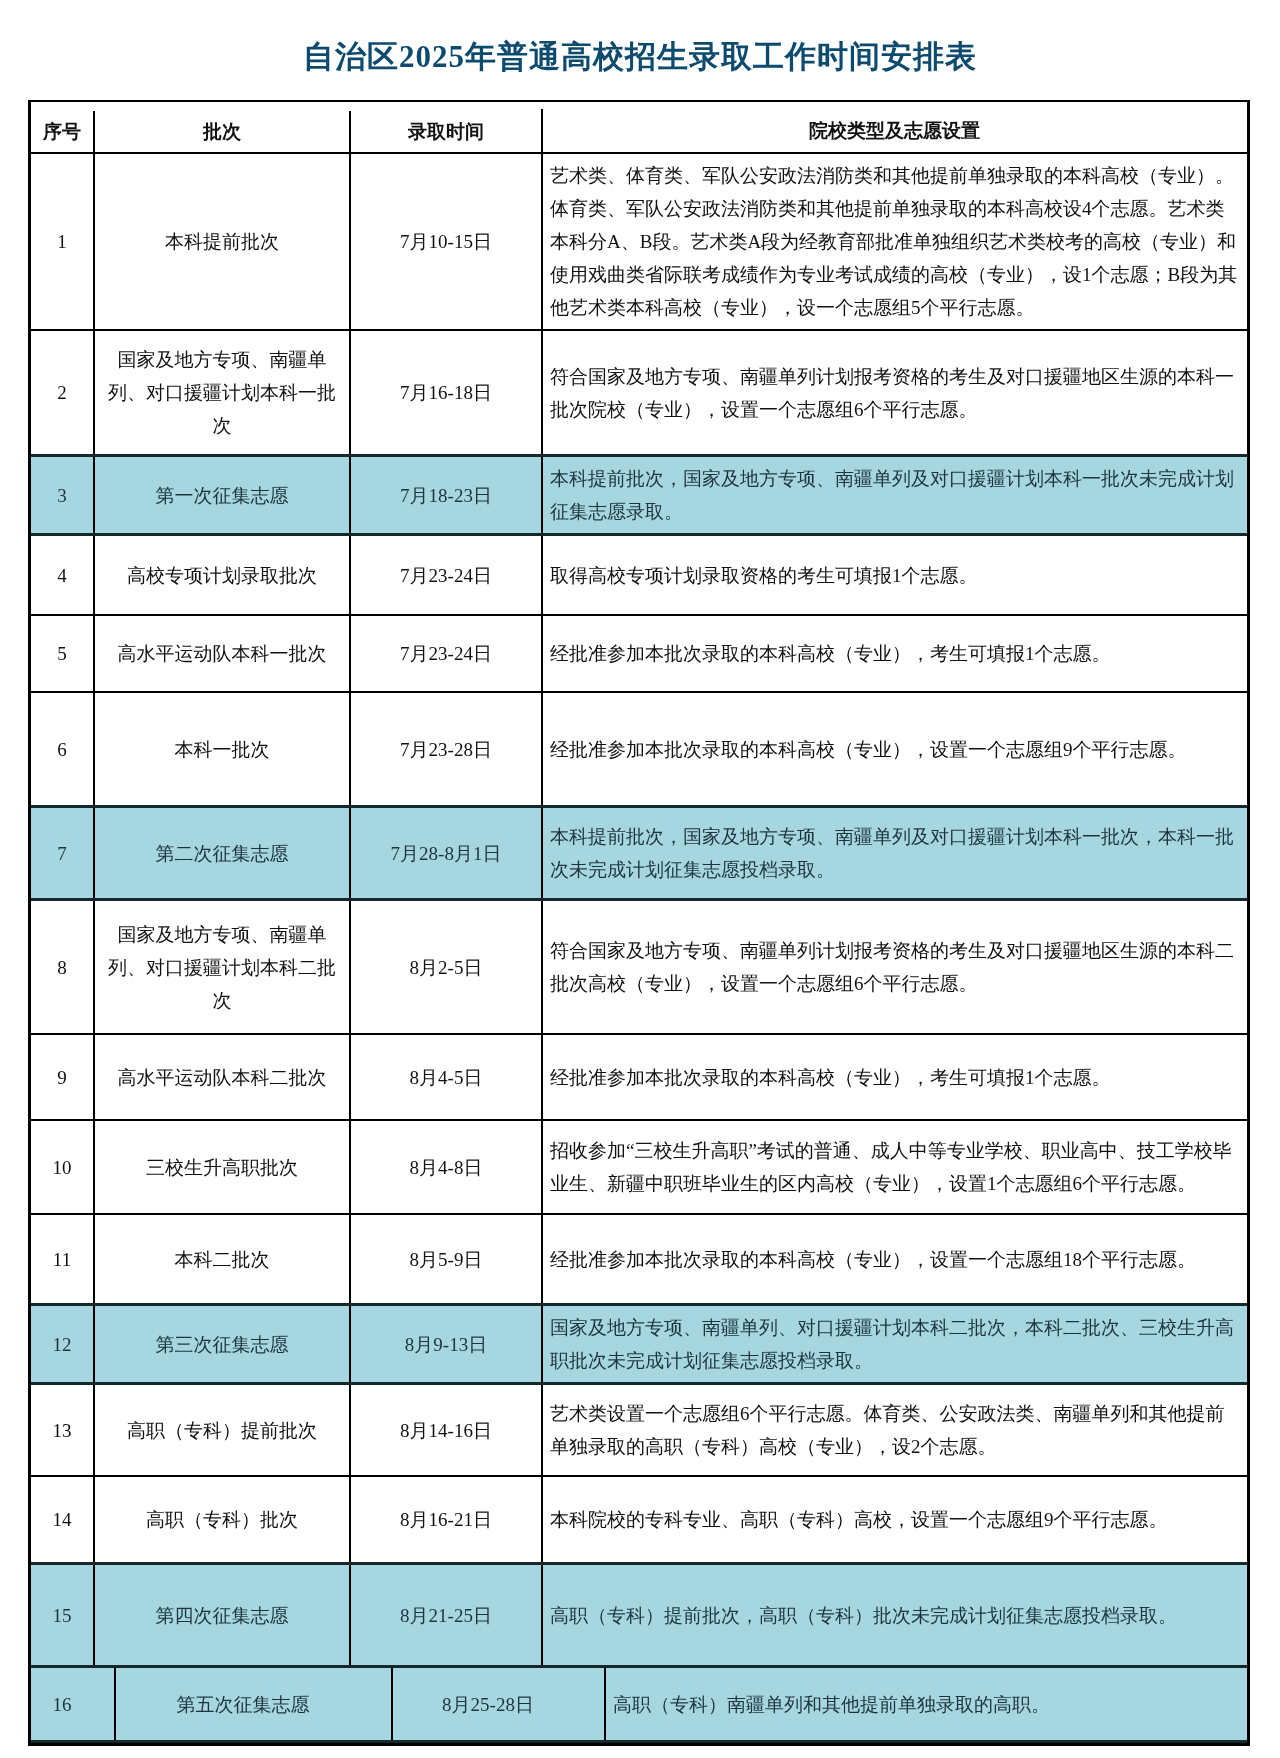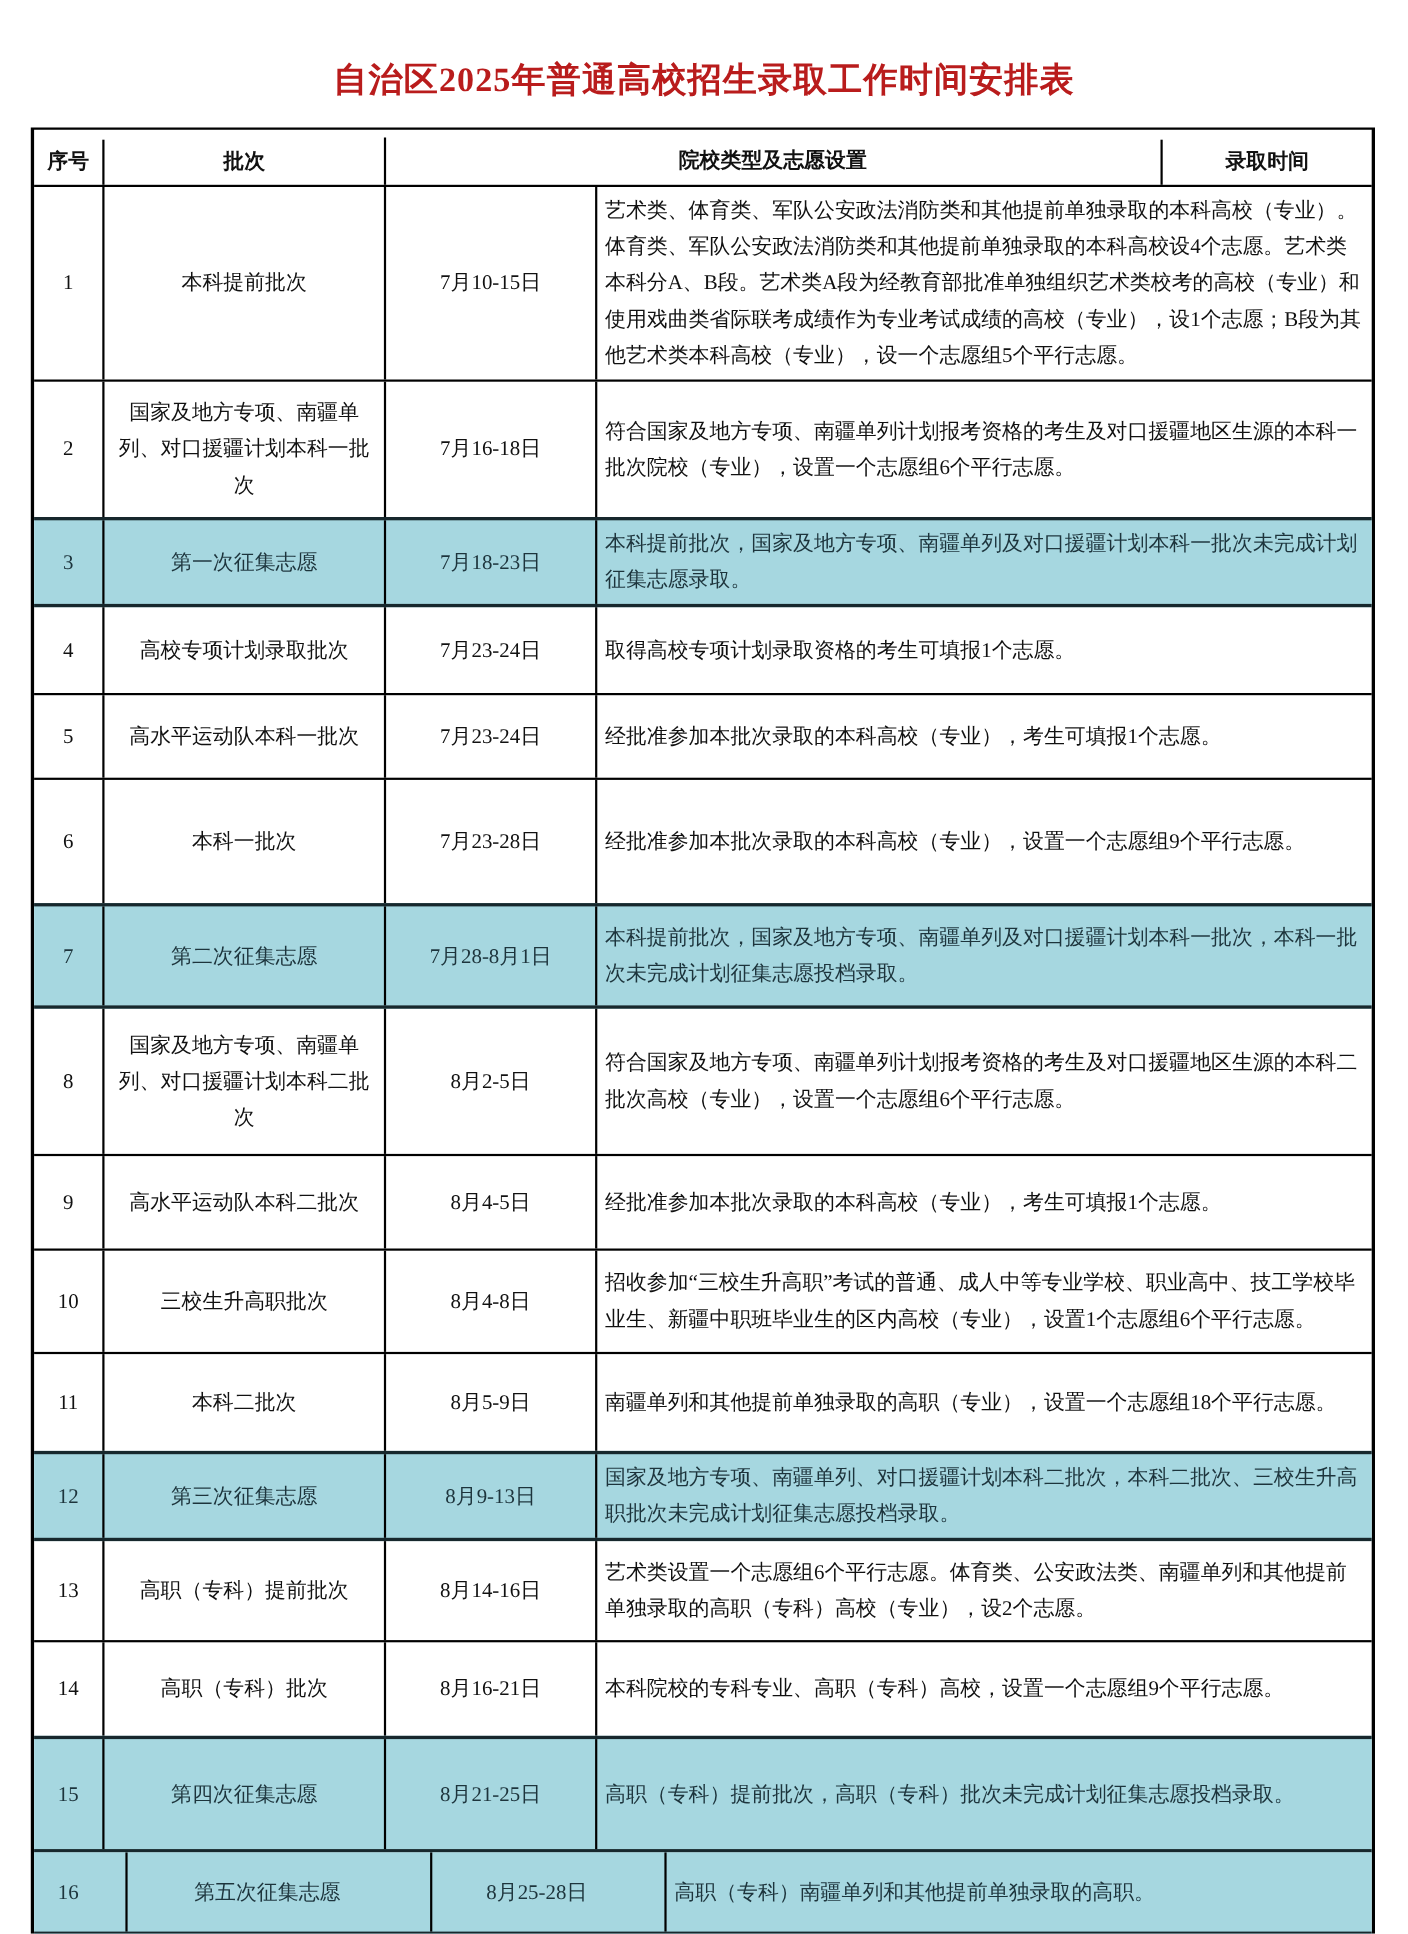--- a/index.html
+++ b/index.html
@@ -3,22 +3,22 @@
 <meta charset="utf-8">
 <style>
   html,body{margin:0;padding:0;background:#ffffff;}
   *{box-sizing:border-box;}
   .page{
     width:1280px;height:1758px;background:#fff;position:relative;
     font-family:"Liberation Serif","DejaVu Serif",serif;color:#111;
     overflow:hidden;
   }
   .page-title{
-    margin:0;padding-top:52px;text-align:center;
-    font-size:31px;font-weight:bold;color:#b91c1c;letter-spacing:1px;
+    margin:0;padding-top:36px;text-align:center;
+    font-size:31px;font-weight:bold;color:#0c4a6e;letter-spacing:1px;
   }
   .sched-table{
     margin:22px auto 0 28px;width:1222px;
     border:3px solid #000;border-top-width:2px;
     display:flex;flex-direction:column;background:#fff;
   }
   .t-row{display:flex;width:100%;border-bottom:2px solid #000;}
   .t-row:last-child{border-bottom:3px solid #000;}
   .t-row.hl{
     background:var(--hl,#a6d7e0);
@@ -44,22 +44,22 @@
 </head>
 <body>
 
 <div class="page">
   <h1 class="page-title">自治区2025年普通高校招生录取工作时间安排表</h1>
 
   <div class="sched-table">
     <div class="t-row header">
       <div class="cell c-num">序号</div>
       <div class="cell c-batch">批次</div>
+      <div class="cell c-time">录取时间</div>
       <div class="cell c-desc" style="justify-content:center;text-align:center;">院校类型及志愿设置</div>
-      <div class="cell c-time">录取时间</div>
     </div>
   <div class="t-row" style="min-height: 172px;">
       <div class="cell c-num">1</div>
       <div class="cell c-batch">本科提前批次</div>
       <div class="cell c-time">7月10-15日</div>
       <div class="cell c-desc">艺术类、体育类、军队公安政法消防类和其他提前单独录取的本科高校（专业）。体育类、军队公安政法消防类和其他提前单独录取的本科高校设4个志愿。艺术类本科分A、B段。艺术类A段为经教育部批准单独组织艺术类校考的高校（专业）和使用戏曲类省际联考成绩作为专业考试成绩的高校（专业），设1个志愿；B段为其他艺术类本科高校（专业），设一个志愿组5个平行志愿。</div>
     </div>
       <div class="t-row no-bottom" style="min-height: 123px;">
       <div class="cell c-num">2</div>
       <div class="cell c-batch">国家及地方专项、南疆单列、对口援疆计划本科一批次</div>
@@ -111,21 +111,21 @@
       <div class="t-row" style="min-height: 94px;">
       <div class="cell c-num">10</div>
       <div class="cell c-batch">三校生升高职批次</div>
       <div class="cell c-time">8月4-8日</div>
       <div class="cell c-desc">招收参加“三校生升高职”考试的普通、成人中等专业学校、职业高中、技工学校毕业生、新疆中职班毕业生的区内高校（专业），设置1个志愿组6个平行志愿。</div>
     </div>
       <div class="t-row no-bottom" style="min-height: 88px;">
       <div class="cell c-num">11</div>
       <div class="cell c-batch">本科二批次</div>
       <div class="cell c-time">8月5-9日</div>
-      <div class="cell c-desc">南疆单列和其他提前单独录取的高职（专业），设置一个志愿组18个平行志愿。</div>
+      <div class="cell c-desc">经批准参加本批次录取的本科高校（专业），设置一个志愿组18个平行志愿。</div>
     </div>
       <div class="t-row hl" style="min-height: 75px;">
       <div class="cell c-num">12</div>
       <div class="cell c-batch">第三次征集志愿</div>
       <div class="cell c-time">8月9-13日</div>
       <div class="cell c-desc">国家及地方专项、南疆单列、对口援疆计划本科二批次，本科二批次、三校生升高职批次未完成计划征集志愿投档录取。</div>
     </div>
       <div class="t-row" style="min-height: 92px;">
       <div class="cell c-num">13</div>
       <div class="cell c-batch">高职（专科）提前批次</div>

